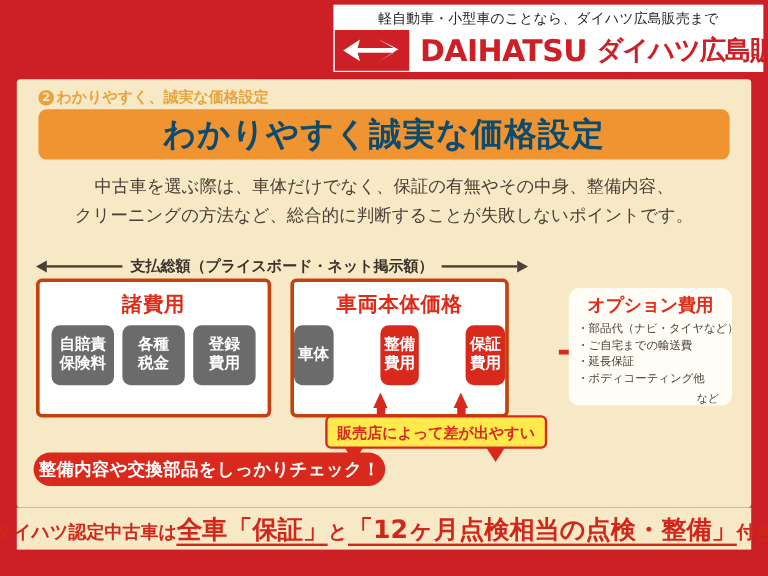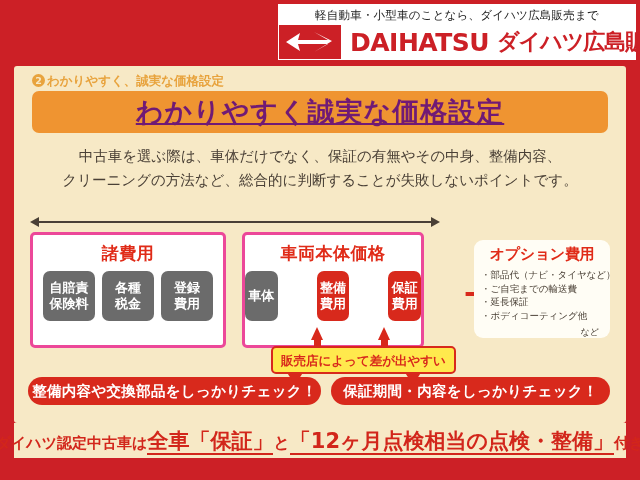--- a/index.html
+++ b/index.html
@@ -83,23 +83,22 @@
   }
 
   .title-bar {
     position: absolute; top: 25px; left: 18px;
     width: 576px; height: 42px;
     background: #ef9431;
     border-radius: 7px;
     display: flex; align-items: center; justify-content: center;
   }
   .title-bar span {
-    color: #701a75; font-size: 27px; font-weight: bold;
+    color: #0c4a6e; font-size: 27px; font-weight: bold;
     letter-spacing: 1px;
-    text-decoration: underline;
   }
 
   .lede {
     position: absolute; top: 78px; left: 0; width: 612px;
     text-align: center;
     color: #4a4036;
     font-size: 14.5px;
     line-height: 24px;
   }
 
@@ -122,21 +121,21 @@
     padding: 0 7px; white-space: nowrap;
   }
 
   
   .cost-area { position: absolute; top: 166px; left: 16px; width: 580px; height: 120px; }
 
   .cost-box {
     position: absolute; top: 0;
     height: 116px;
     background: #ffffff;
-    border: 3px solid #ec4899;
+    border: 3px solid #c2410c;
     border-radius: 5px;
   }
   .box-fees    { left: 0;   width: 196px; }
   .box-vehicle { left: 212px; width: 182px; }
 
   .box-head {
     text-align: center; color: #e02b18;
     font-size: 17px; font-weight: bold;
     margin-top: 7px; letter-spacing: 0.5px;
   }
@@ -274,20 +273,21 @@
   </div>
 
   <div class="lede">
     <div>中古車を選ぶ際は、車体だけでなく、保証の有無やその中身、整備内容、</div>
     <div>クリーニングの方法など、総合的に判断することが失敗しないポイントです。</div>
   </div>
 
   <div class="total-row">
     <div class="arr-head-l"></div>
     <div class="arr-line"></div>
+    <div class="total-label">支払総額（プライスボード・ネット掲示額）</div>
     <div class="arr-line"></div>
     <div class="arr-head-r"></div>
   </div>
 
   <div class="cost-area">
 
     <div class="cost-box box-fees">
       <div class="box-head">諸費用</div>
       <div class="chips">
         <div class="chip gray">
@@ -346,23 +346,20 @@
   </div>
 
   <div class="stem" style="left:275px; top:300px; height:10px;"></div>
   <div class="cnt-dn" style="left:272px; top:305px;"></div>
   <div class="stem" style="left:393px; top:300px; height:10px;"></div>
   <div class="cnt-dn" style="left:390px; top:305px;"></div>
 
   <div class="pill pill-left">
     <span>整備内容や交換部品をしっかりチェック！</span>
   </div>
-  <div class="pill pill-right">
-    <span>保証期間・内容をしっかりチェック！</span>
-  </div>
 
 </div>
 
 <div class="footer">
   <div class="footer-text">
     <span class="ft-sm">ダイハツ認定中古車は</span><span class="ft-lg">全車「保証」</span><span class="ft-mid">と</span><span class="ft-lg">「12ヶ月点検相当の点検・整備」</span><span class="ft-sm">付き</span>
   </div>
 </div>
 
 </body></html>

